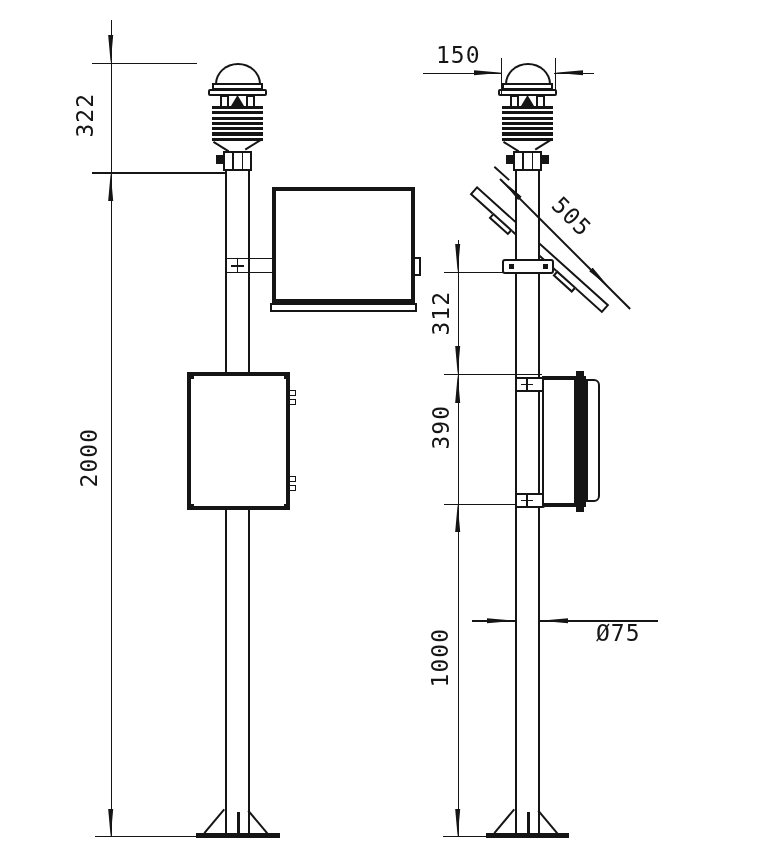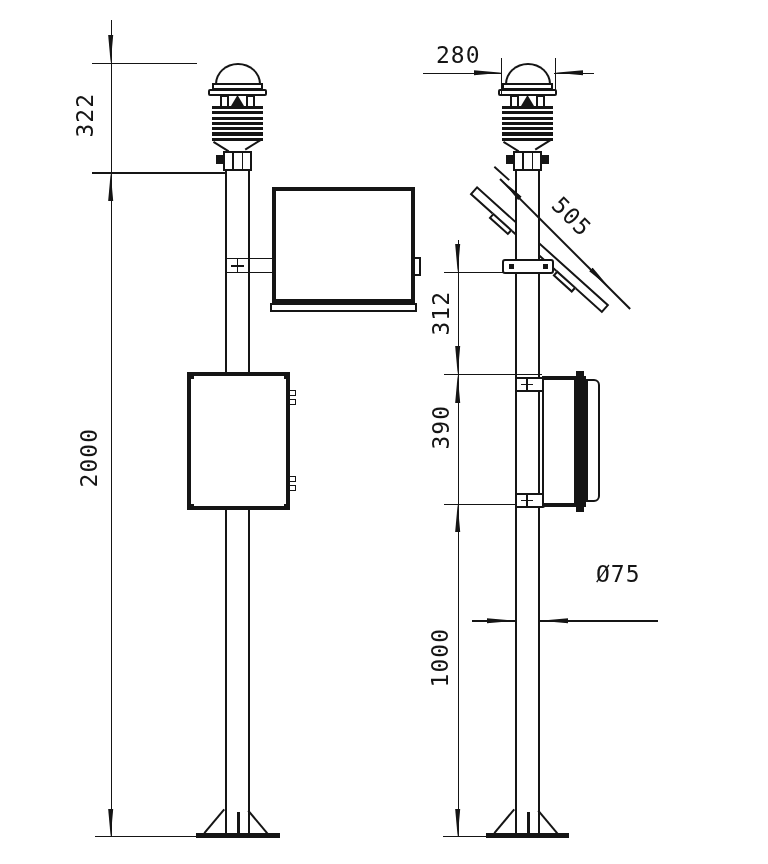--- a/index.html
+++ b/index.html
@@ -143,27 +143,27 @@
     <div class="dim v" style="left:430px;top:291px">312</div>
     <div class="dim v" style="left:430px;top:405px">390</div>
     <div class="dim v" style="left:429px;top:628px">1000</div>
 
     <div class="ln" style="left:423px;top:72.5px;width:79px;height:1.5px"></div>
     <div class="ln" style="left:554px;top:72.5px;width:40px;height:1.5px"></div>
     <div class="ln" style="left:500.5px;top:58px;width:1.5px;height:36px"></div>
     <div class="ln" style="left:554.5px;top:58px;width:1.5px;height:36px"></div>
     <div class="arr tr" style="left:474px;top:69.2px;width:28px;height:7px"></div>
     <div class="arr tl" style="left:555px;top:69.2px;width:28px;height:7px"></div>
-    <div class="dim" style="left:436px;top:44px">280</div>
+    <div class="dim" style="left:436px;top:44px">150</div>
 
     <div class="ln" style="left:472px;top:620px;width:43px;height:1.5px"></div>
     <div class="ln" style="left:540px;top:620px;width:118px;height:1.5px"></div>
     <div class="arr tr" style="left:487px;top:617.2px;width:28px;height:7px"></div>
     <div class="arr tl" style="left:540px;top:617.2px;width:28px;height:7px"></div>
-    <div class="dim" style="left:596px;top:563px">Ø75</div>
+    <div class="dim" style="left:596px;top:622px">Ø75</div>
 
     <div class="grp" style="left:505px;top:174px;width:190px;height:44px;transform:rotate(45deg);transform-origin:0 0">
       <div class="ln" style="left:0;top:6px;width:184px;height:1.5px"></div>
       <div class="arr tl" style="left:2px;top:3.2px;width:26px;height:7px"></div>
       <div class="arr tr" style="left:128px;top:3.2px;width:26px;height:7px"></div>
       <div class="dim" style="left:55px;top:-28px">505</div>
     </div>
   </div>
 
 </div>

